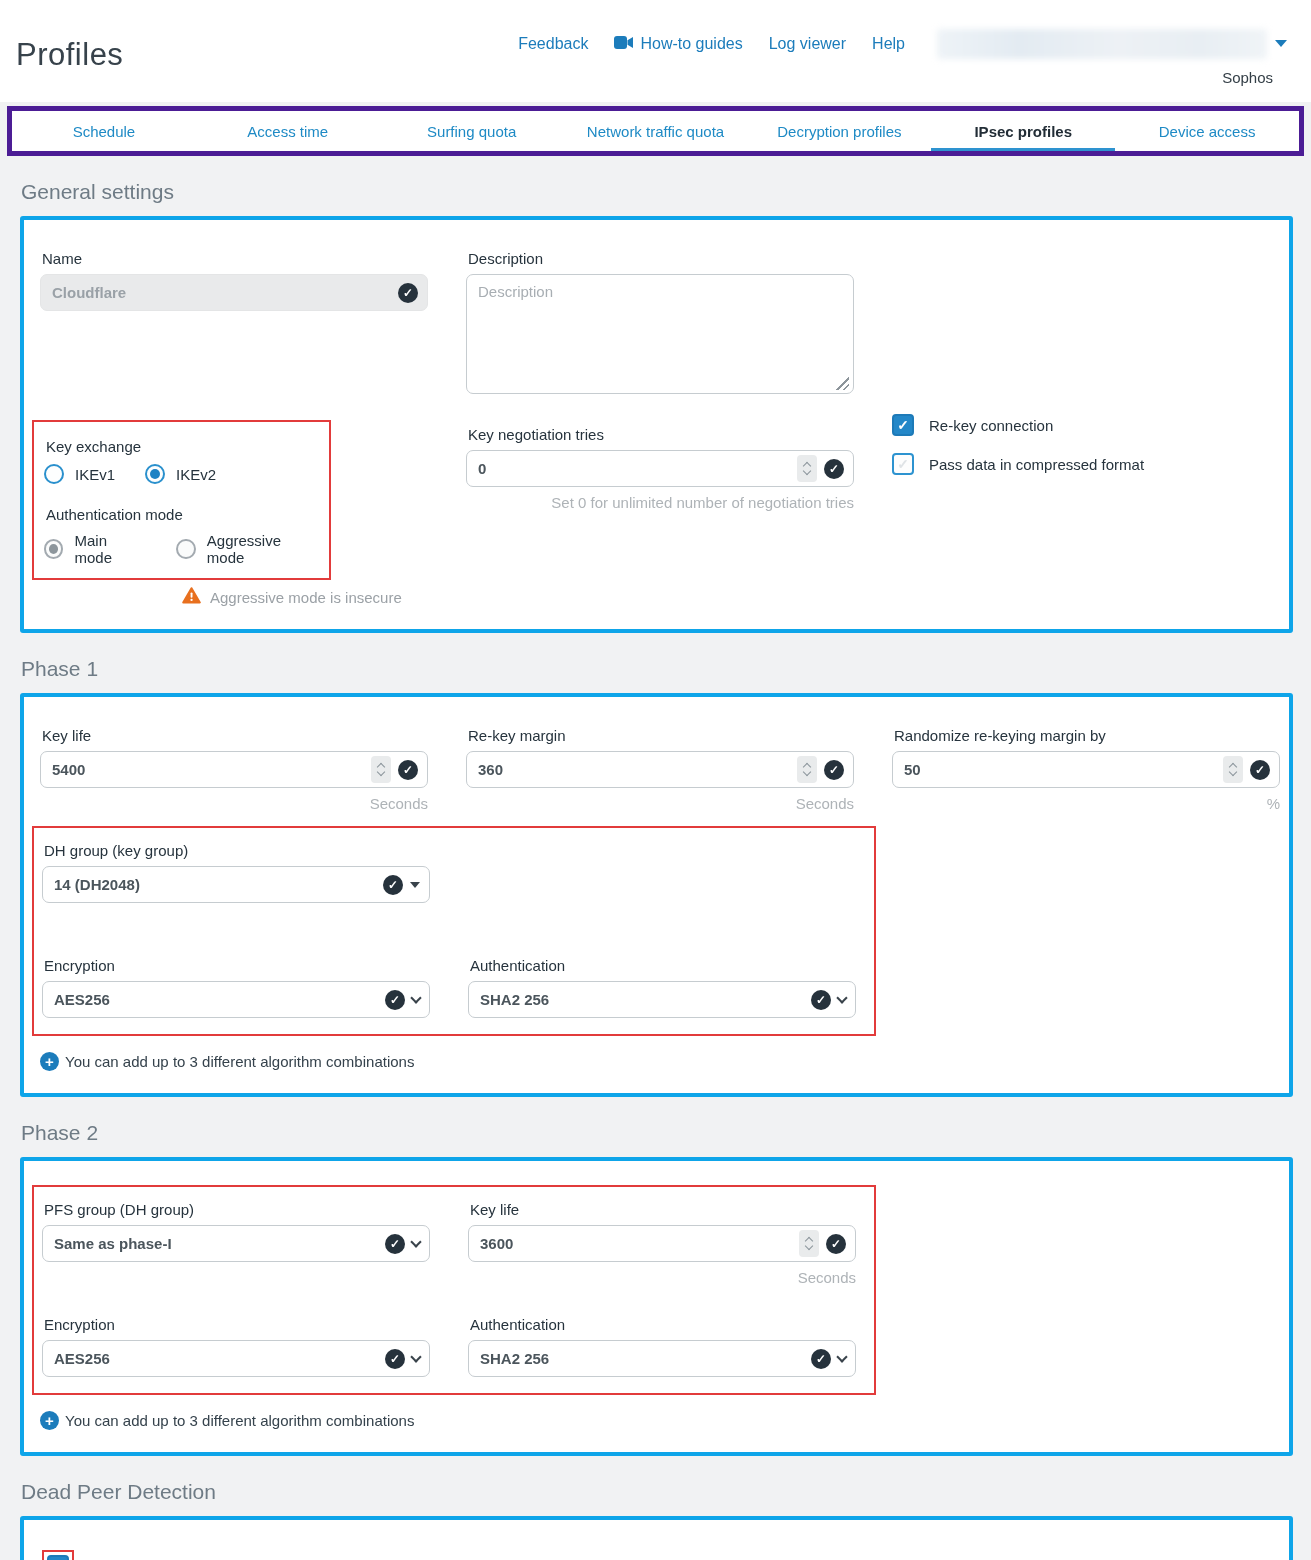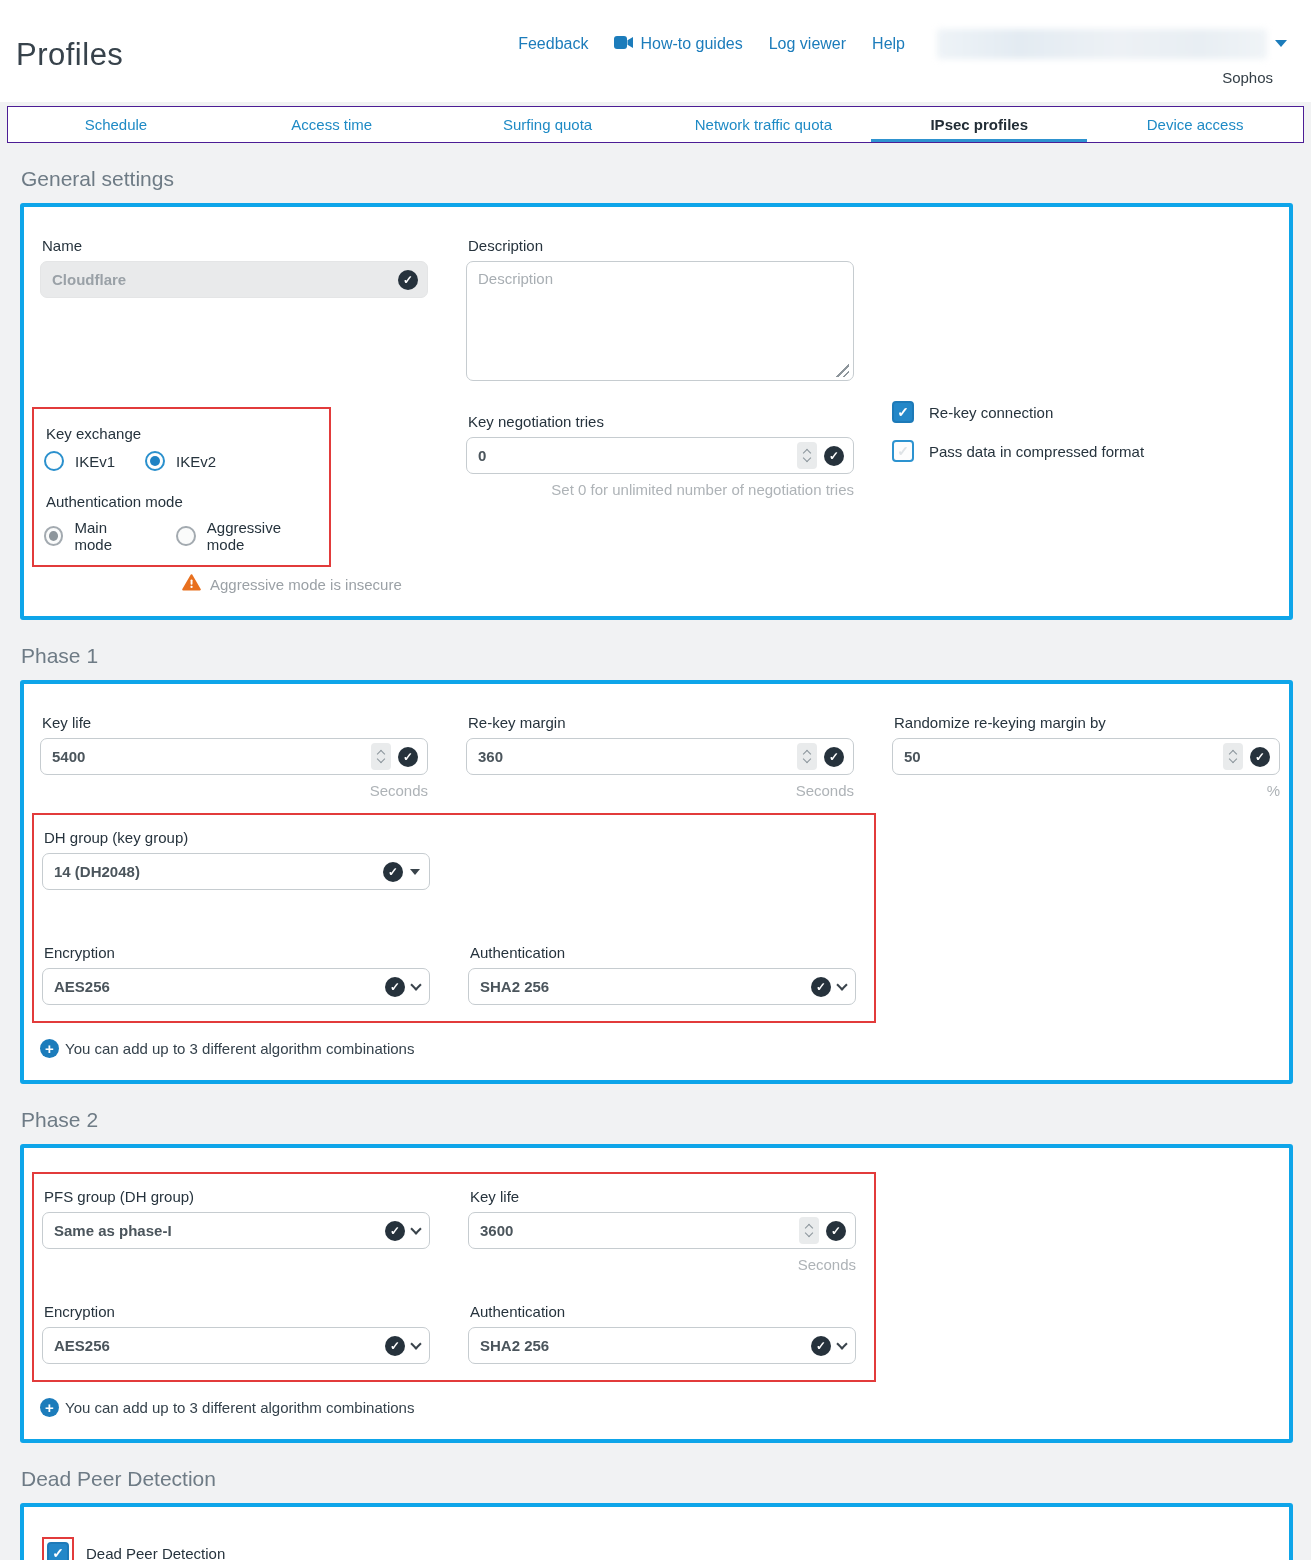--- a/index.html
+++ b/index.html
@@ -28,24 +28,24 @@
   .blur-pill {
     width: 330px; height: 30px; border-radius: 3px;
     background: linear-gradient(90deg,#eef3f7 0%,#e3ebf2 25%,#edf1f5 55%,#e8eef3 80%,#f0f4f7 100%);
     filter: blur(3px);
   }
   .caret-blue { width: 0; height: 0; border-left: 6px solid transparent; border-right: 6px solid transparent; border-top: 7px solid #1c7cbb; }
   .brand { font-size: 15px; color: #333e46; margin-top: 10px; margin-right: 14px; }
   
   .tabs {
     background: #fff;
-    border: 1px solid #4c1d95;
+    border: 5px solid #4c1d95;
     margin: 4px 7px 0 7px;
     display: flex;
-    height: 37px;
+    height: 50px;
   }
   .tab {
     flex: 1; display: flex; align-items: center; justify-content: center;
     font-size: 15px; color: #1e8ac5; cursor: pointer; position: relative;
   }
   .tab.active { color: #222d36; font-weight: bold; }
   .tab.active::after { content: ""; position: absolute; left: 0; right: 0; bottom: 0; height: 3px; background: #2e93d0; }
   
   .section-h { font-size: 21px; font-weight: 400; color: #6e7b85; margin: 24px 0 12px 21px; }
   .card {
@@ -152,20 +152,21 @@
     </div>
     <div class="brand">Sophos</div>
   </div>
 </header>
 
 <nav class="tabs">
   <div class="tab">Schedule</div>
   <div class="tab">Access time</div>
   <div class="tab">Surfing quota</div>
   <div class="tab">Network traffic quota</div>
+  <div class="tab">Decryption profiles</div>
   <div class="tab active">IPsec profiles</div>
   <div class="tab">Device access</div>
 </nav>
 
 <h2 class="section-h">General settings</h2>
 <section class="card">
   <div class="grid3">
     <div>
       <label class="flabel">Name</label>
       <div class="control disabled">

